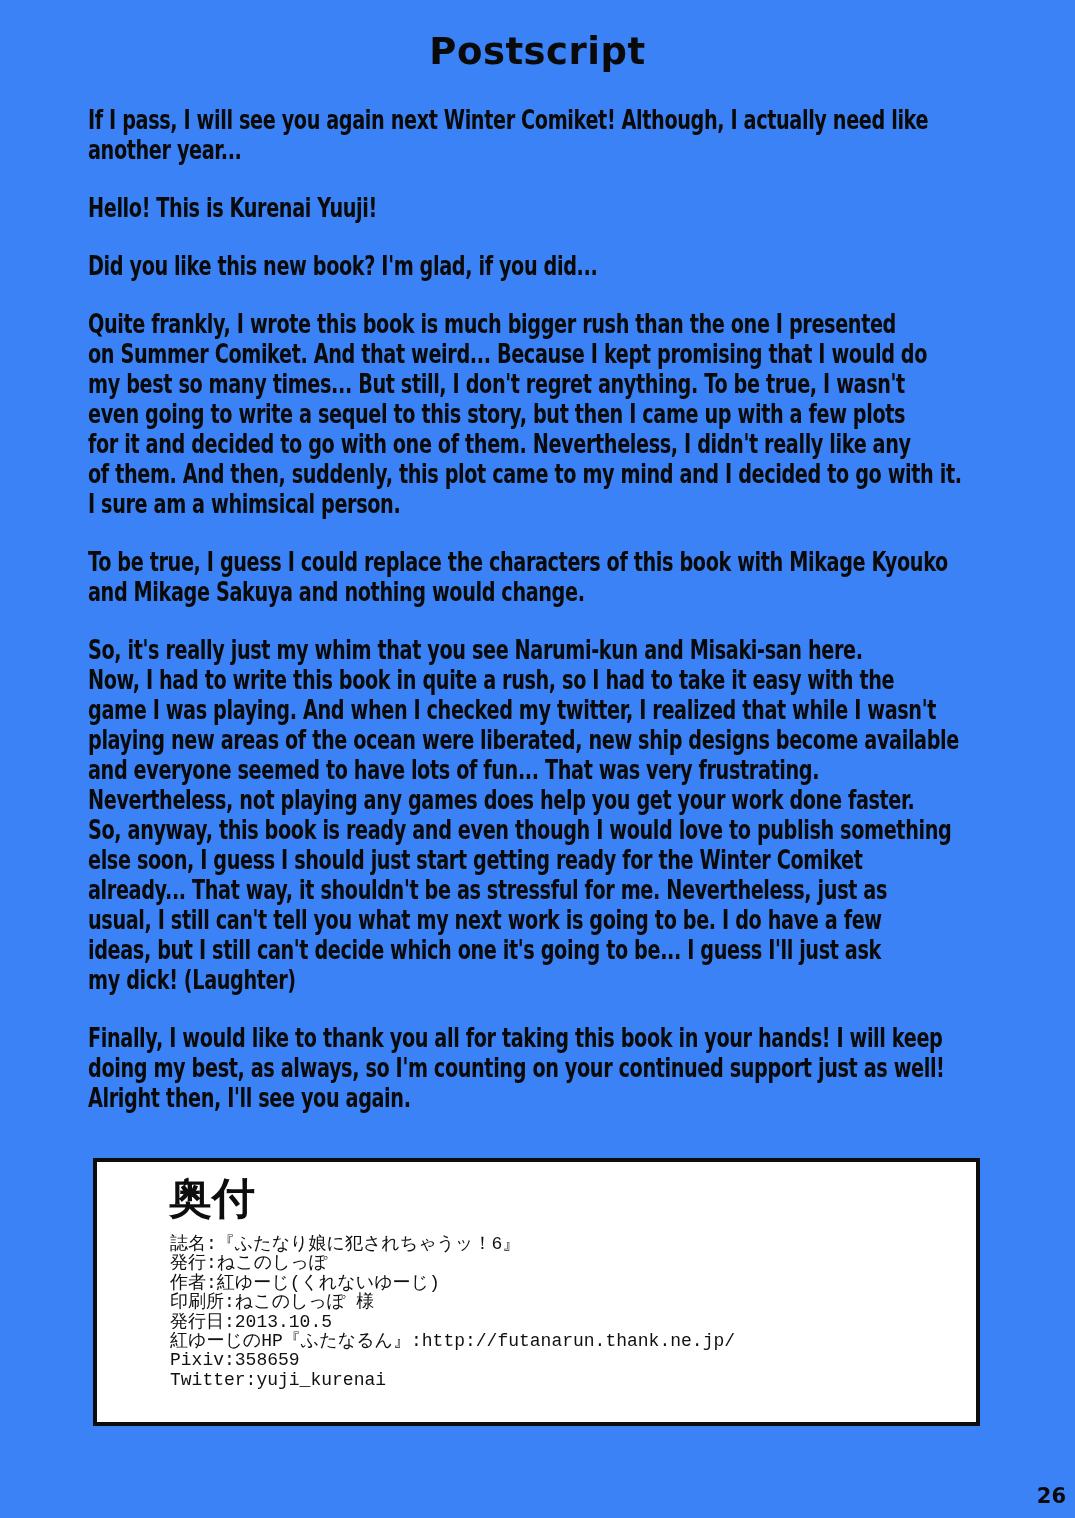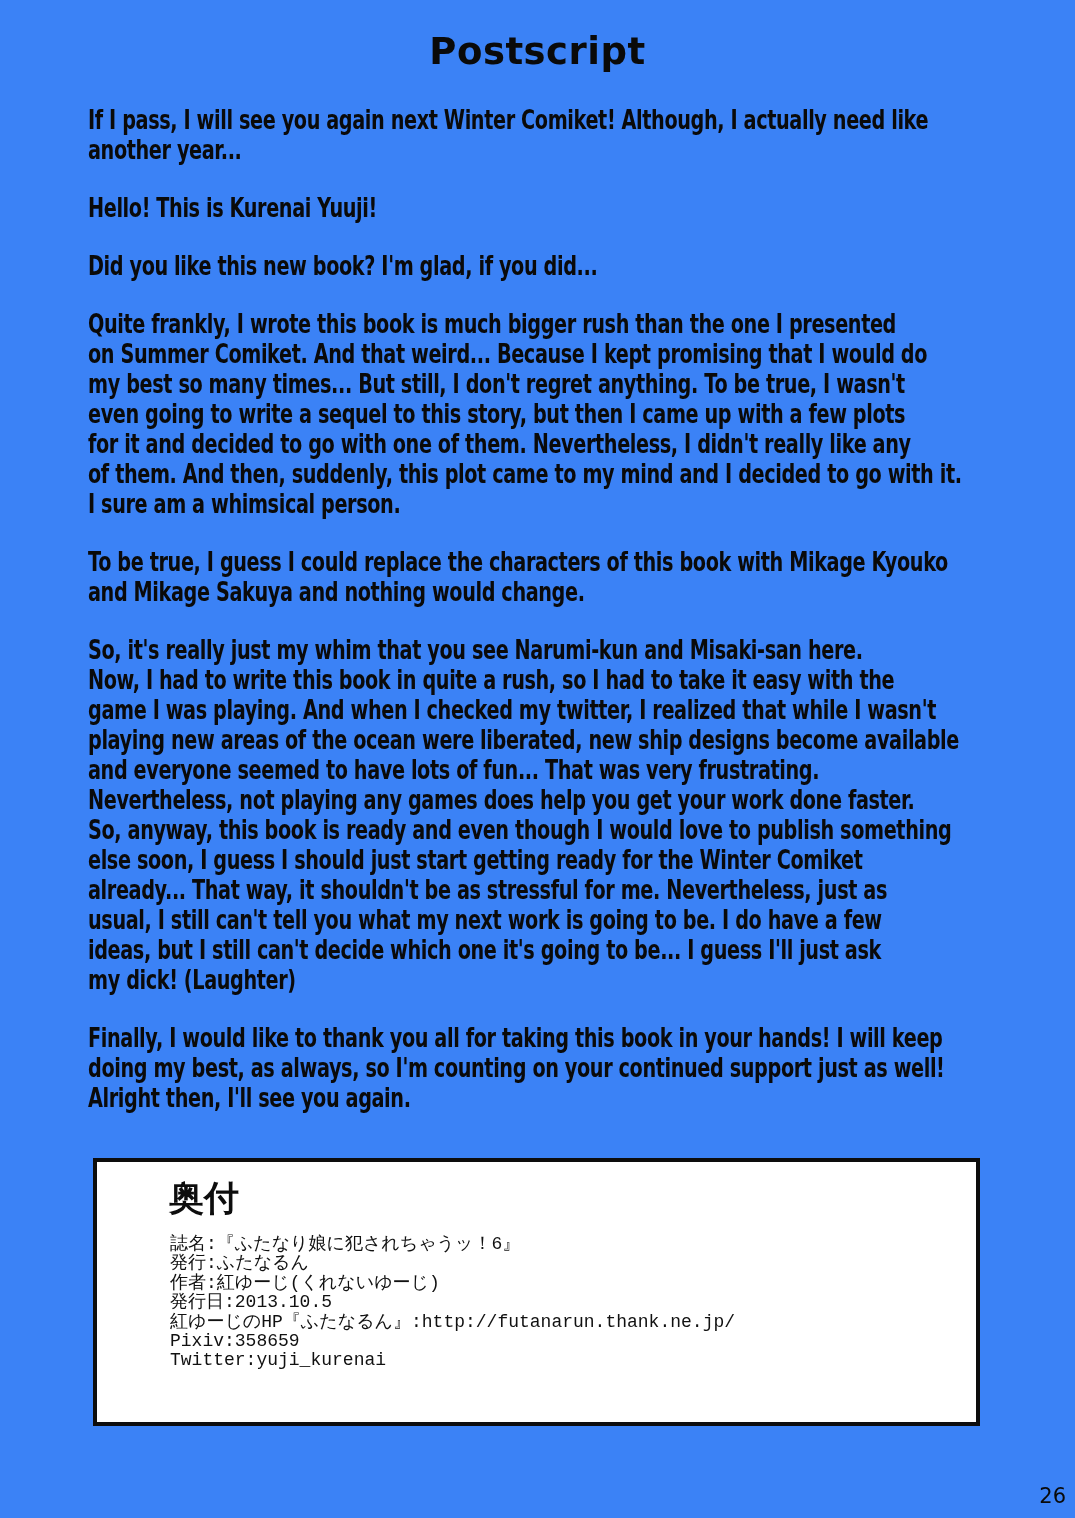--- a/index.html
+++ b/index.html
@@ -44,41 +44,41 @@
     left: 93px;
     top: 1158px;
     width: 879px;
     height: 260px;
     border: 4px solid #0d0d0d;
     background: #ffffff;
     box-sizing: content-box;
   }
   .colophon-title {
     margin: 13px 0 0 72px;
-    font-size: 35px;
+    font-size: 43px;
     font-weight: bold;
     line-height: 46px;
     color: #0d0d0d;
   }
   .colophon-lines {
     margin: 14px 0 0 73px;
   }
   .colophon-line {
     font-family: "Liberation Mono", "DejaVu Sans Mono", monospace;
     font-size: 18px;
     line-height: 19.4px;
     white-space: pre;
     color: #111111;
   }
   .page-number {
     position: absolute;
     right: 9px;
     top: 1484px;
     font-size: 21px;
-    font-weight: normal;
+    font-weight: bold;
     font-family: "DejaVu Sans", sans-serif;
     color: #0a0a0a;
   }
 </style>
 </head>
 <body>
 
 <div class="page">
 
   <h1 class="title">Postscript</h1>
@@ -120,24 +120,25 @@
 doing my best, as always, so I'm counting on your continued support just as well!
 Alright then, I'll see you again.</p>
     </div>
 
   <div class="colophon">
     <div class="colophon-title">奥付</div>
     <div class="colophon-lines">
 
         <div class="colophon-line">誌名:『ふたなり娘に犯されちゃうッ！6』</div>
 
-        <div class="colophon-line">発行:ふたなるん</div>
+        <div class="colophon-line">発行:ねこのしっぽ</div>
 
         <div class="colophon-line">作者:紅ゆーじ(くれないゆーじ)</div>
 
+        <div class="colophon-line">印刷所:ねこのしっぽ 様</div>
 
         <div class="colophon-line">発行日:2013.10.5</div>
 
 
         <div class="colophon-line">紅ゆーじのHP『ふたなるん』:http://futanarun.thank.ne.jp/</div>
 
         <div class="colophon-line">Pixiv:358659</div>
 
         <div class="colophon-line">Twitter:yuji_kurenai</div>
       </div>

